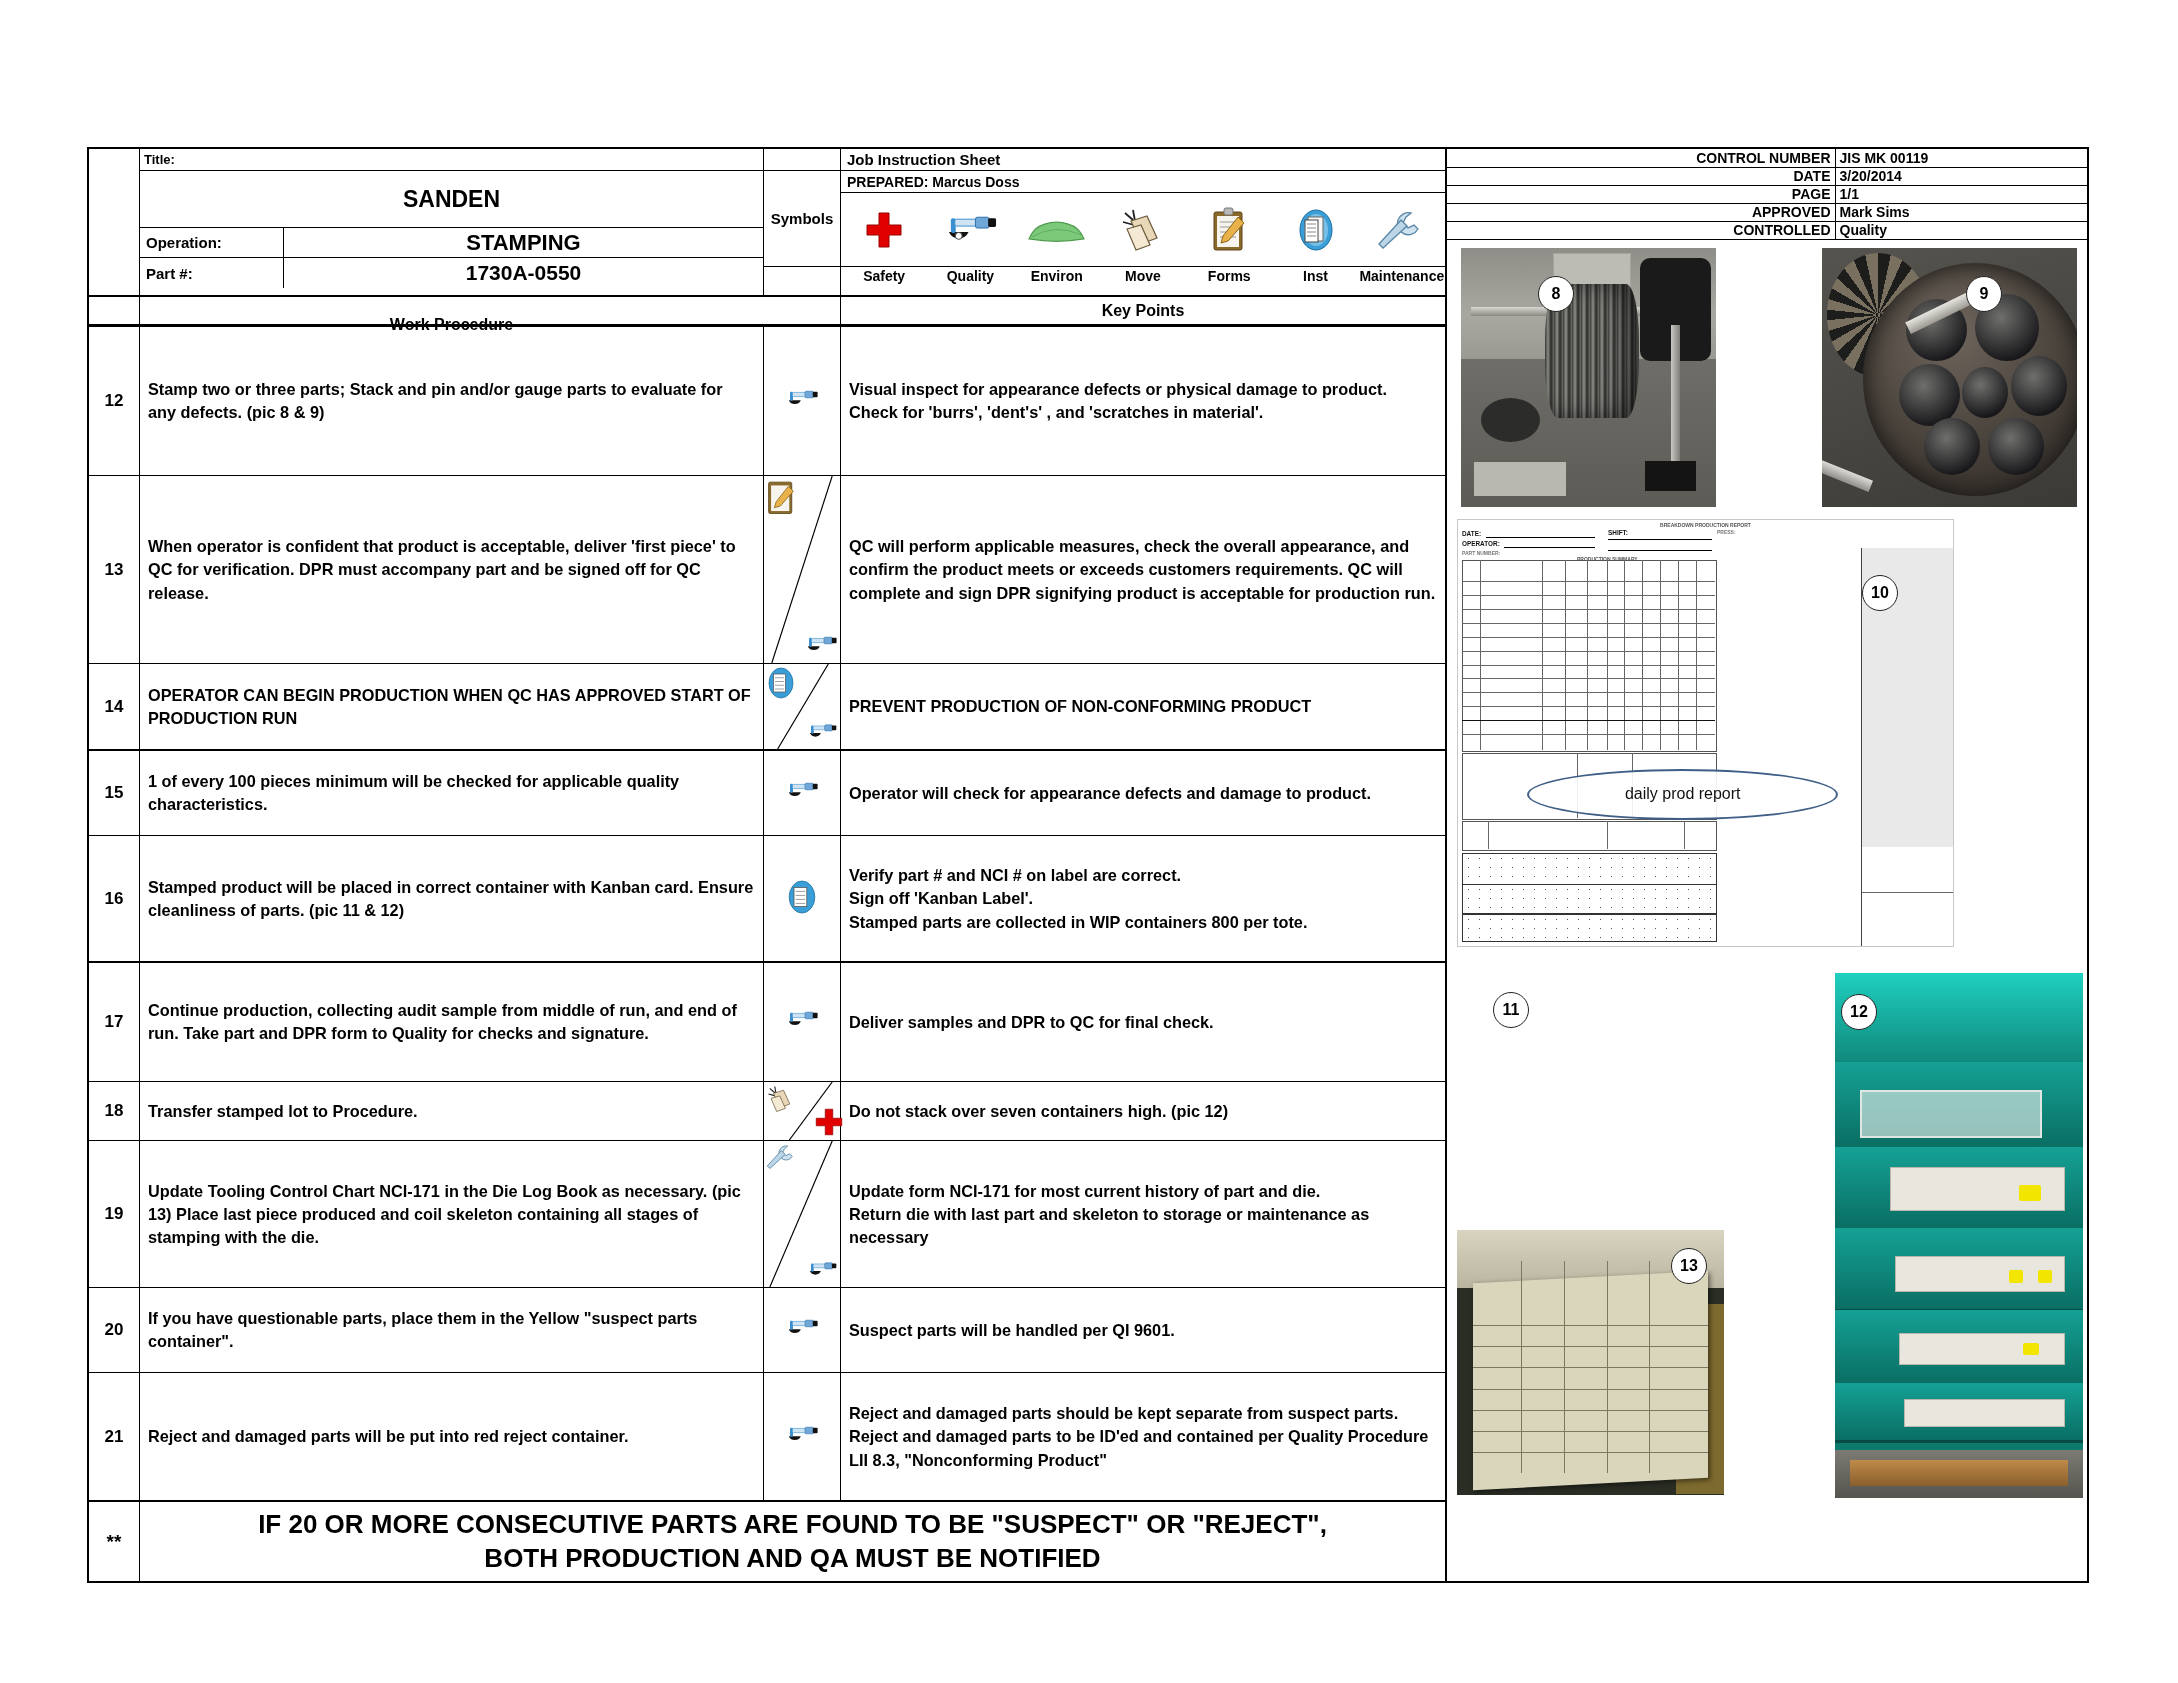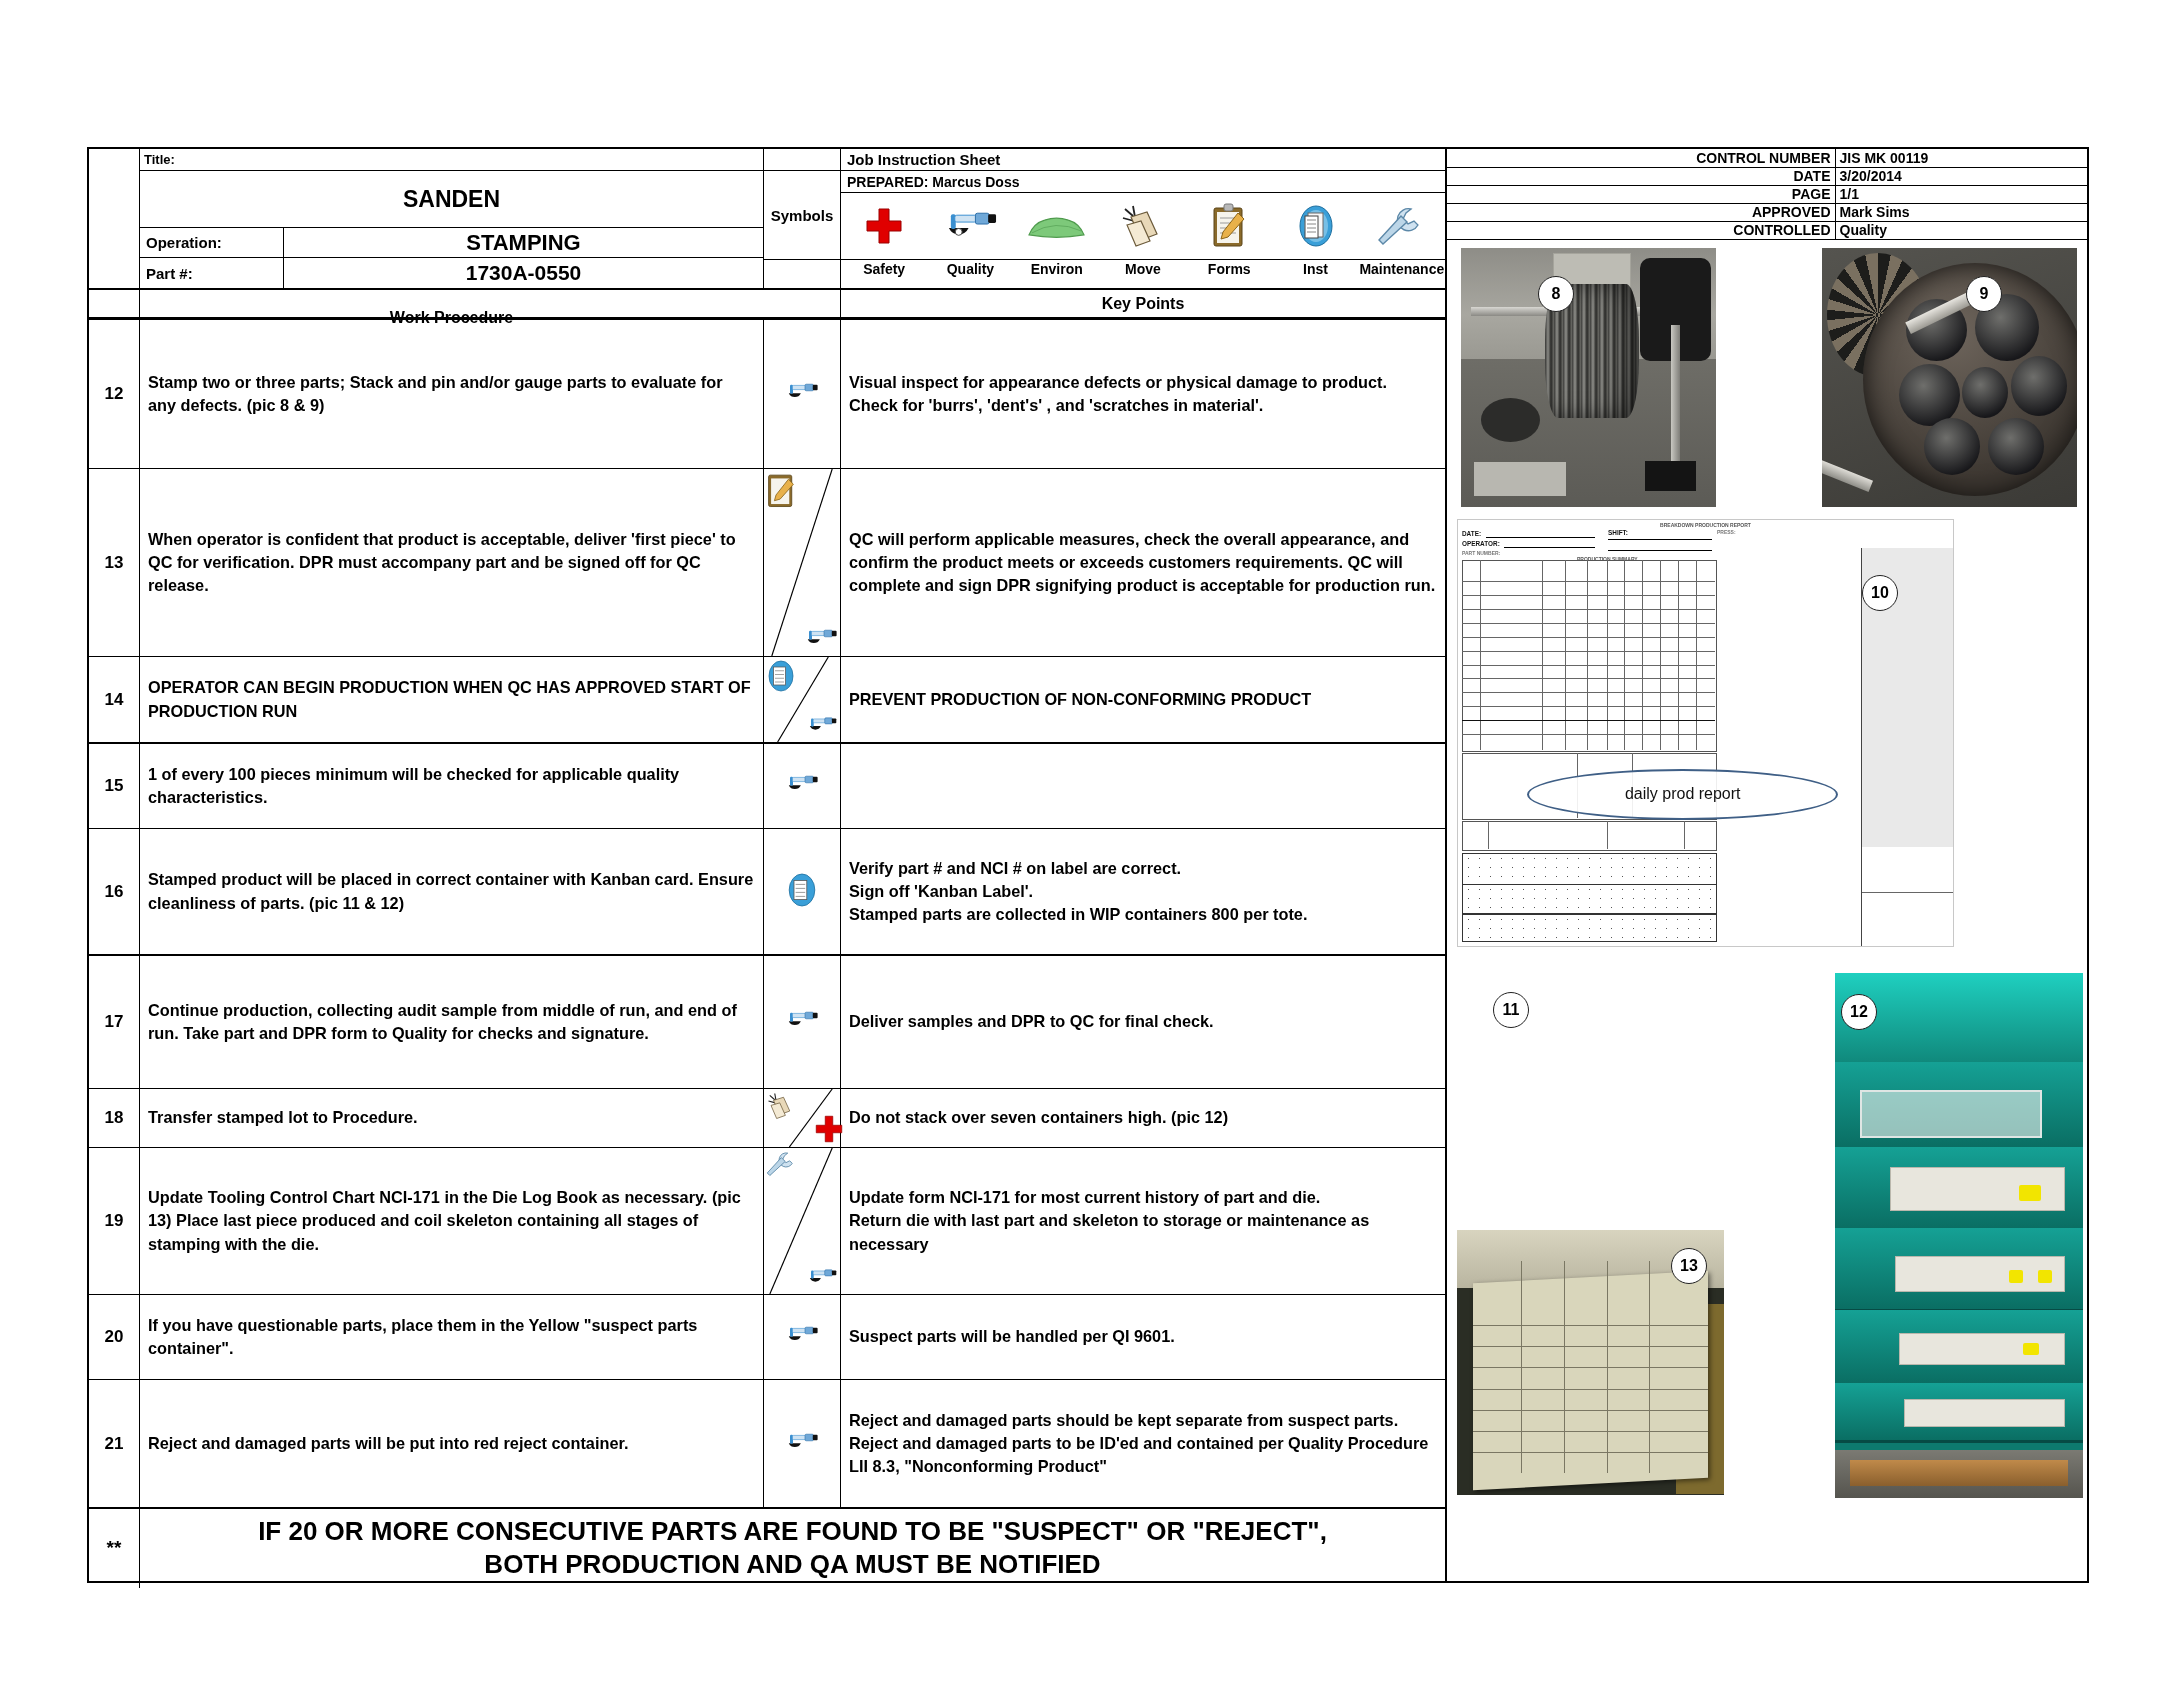--- a/index.html
+++ b/index.html
@@ -558,20 +558,21 @@
             <span class="sym-mid">
               <svg width="34" height="24" viewBox="0 0 56 40">
                 <path d="M6 22 a11 11 0 0 0 20 0 z" fill="#111"></path>
                 <rect x="8" y="8" width="5" height="15" rx="2" fill="#3a8fd0"></rect>
                 <rect x="12" y="9" width="22" height="7" rx="2" fill="#cfe3f3" stroke="#3a8fd0"></rect>
                 <rect x="33" y="7" width="14" height="11" rx="2" fill="#6fa8d8" stroke="#2c6ea8"></rect>
                 <rect x="46" y="8" width="8" height="9" rx="1.5" fill="#111"></rect>
               </svg>
             </span>
           </div>
+          <div class="p-kp">Operator will check for appearance defects and damage to product.</div>
         </div>
 
         <div class="prow thickb" style="height:127px">
           <div class="p-num">16</div>
           <div class="p-wp">Stamped product will be placed in correct container with Kanban card.  Ensure cleanliness of parts. (pic 11 &amp; 12)</div>
           <div class="p-sym">
             <span class="sym-mid">
               <svg width="32" height="36" viewBox="0 0 40 44">
                 <ellipse cx="20" cy="22" rx="16" ry="20" fill="#3a9fd8" stroke="#1d6e9e"></ellipse>
                 <rect x="10" y="10" width="16" height="24" fill="#fff" stroke="#555"></rect>
@@ -582,21 +583,21 @@
                     <line x1="12" y1="30" x2="24" y2="30"></line>
                 </g>
               </svg>
             </span>
           </div>
           <div class="p-kp" style="white-space:pre-line">Verify part # and NCI # on label are correct.
 Sign off 'Kanban Label'.
 Stamped parts are collected in WIP containers 800 per tote.</div>
         </div>
 
-        <div class="prow" style="height:133px">
+        <div class="prow" style="height:119px">
           <div class="p-num">17</div>
           <div class="p-wp">Continue production, collecting audit sample from middle of run, and end of run. Take part and DPR form to Quality for checks and signature.</div>
           <div class="p-sym">
             <span class="sym-mid">
               <svg width="34" height="24" viewBox="0 0 56 40">
                 <path d="M6 22 a11 11 0 0 0 20 0 z" fill="#111"></path>
                 <rect x="8" y="8" width="5" height="15" rx="2" fill="#3a8fd0"></rect>
                 <rect x="12" y="9" width="22" height="7" rx="2" fill="#cfe3f3" stroke="#3a8fd0"></rect>
                 <rect x="33" y="7" width="14" height="11" rx="2" fill="#6fa8d8" stroke="#2c6ea8"></rect>
                 <rect x="46" y="8" width="8" height="9" rx="1.5" fill="#111"></rect>

